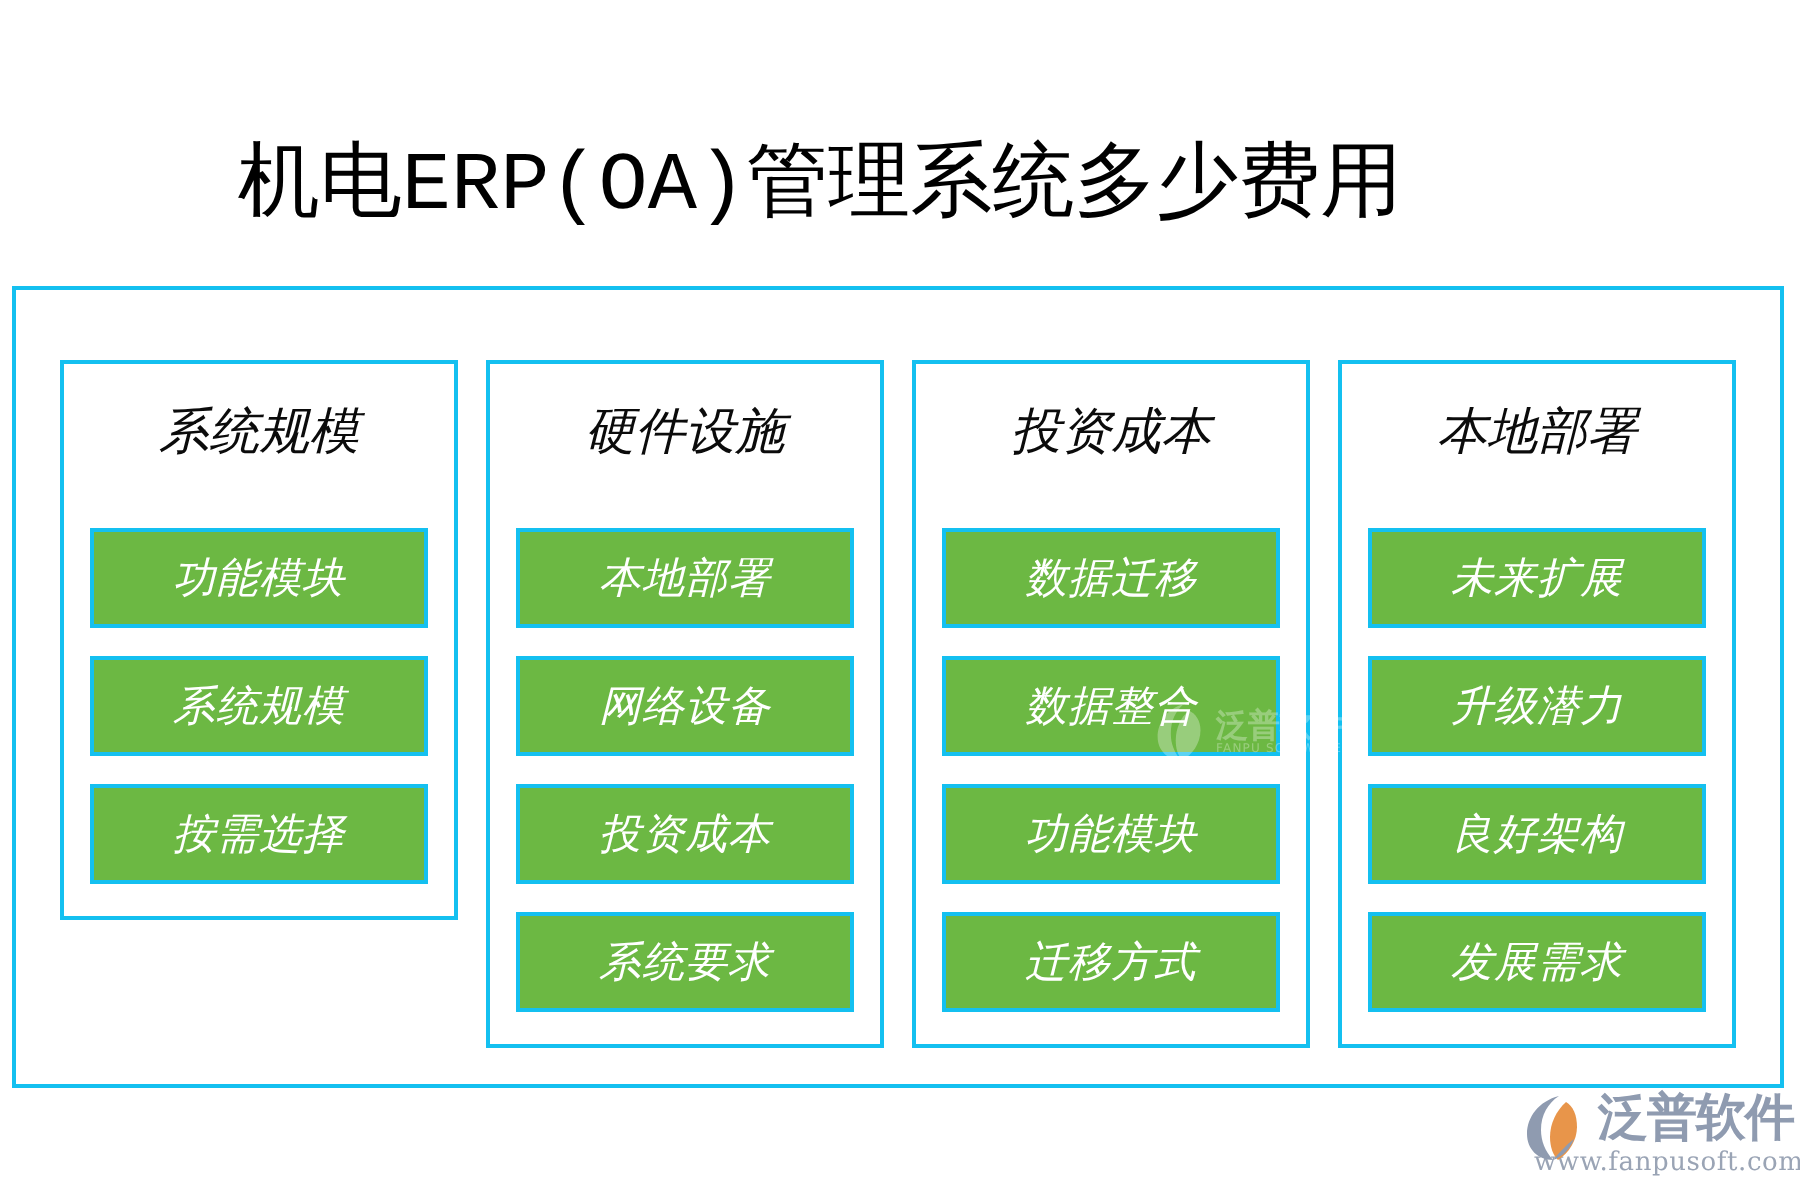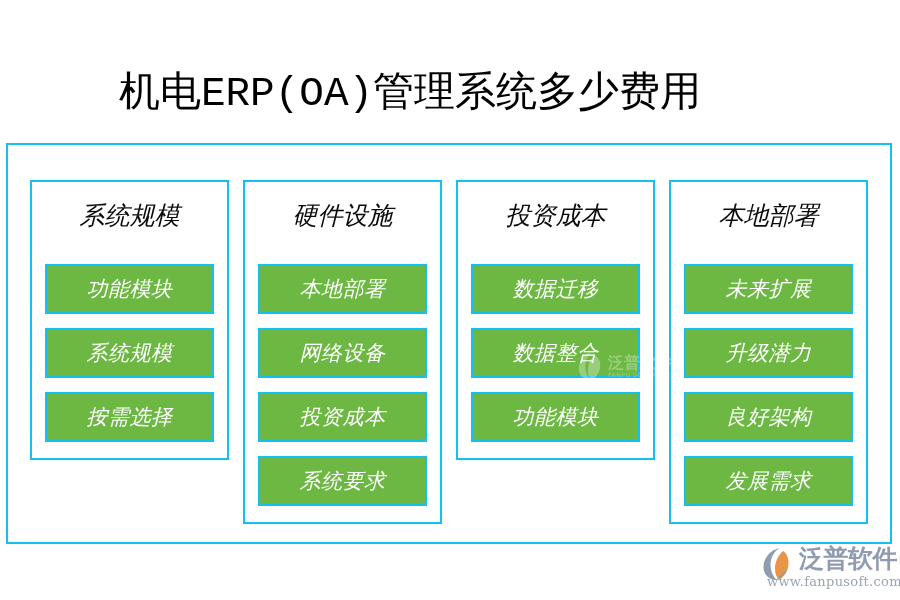--- a/index.html
+++ b/index.html
@@ -221,20 +221,21 @@
       <div class="item-box">系统要求</div>
     </div>
   </div>
 
   <div class="column">
     <div class="column-header">投资成本</div>
     <div class="item-list">
       <div class="item-box">数据迁移</div>
       <div class="item-box">数据整合</div>
       <div class="item-box">功能模块</div>
+      <div class="item-box">迁移方式</div>
     </div>
   </div>
 
   <div class="column">
     <div class="column-header">本地部署</div>
     <div class="item-list">
       <div class="item-box">未来扩展</div>
       <div class="item-box">升级潜力</div>
       <div class="item-box">良好架构</div>
       <div class="item-box">发展需求</div>

